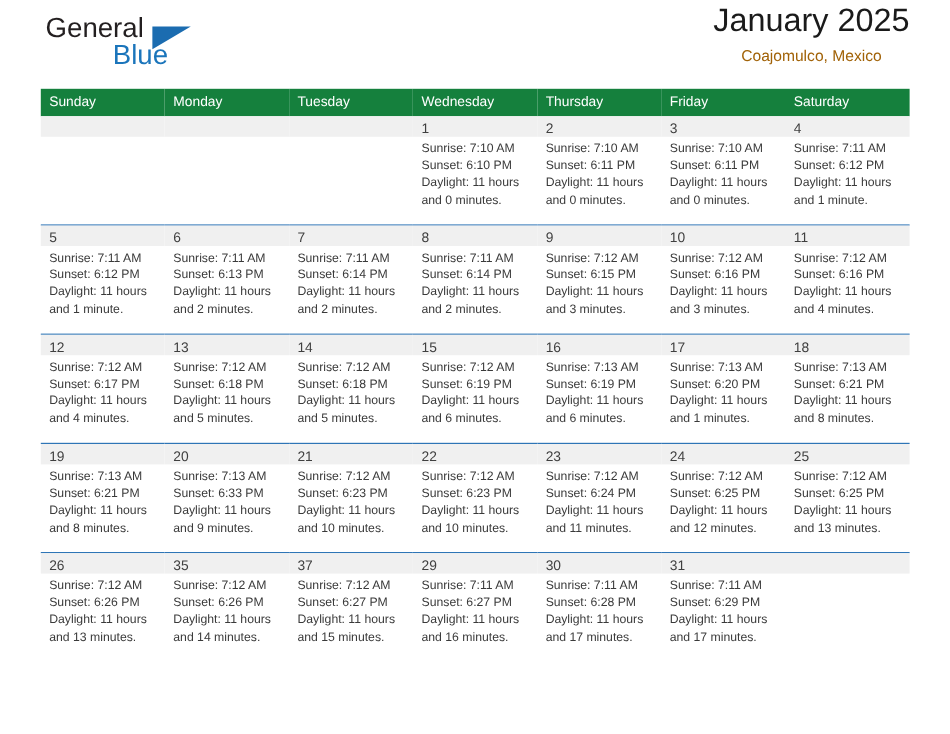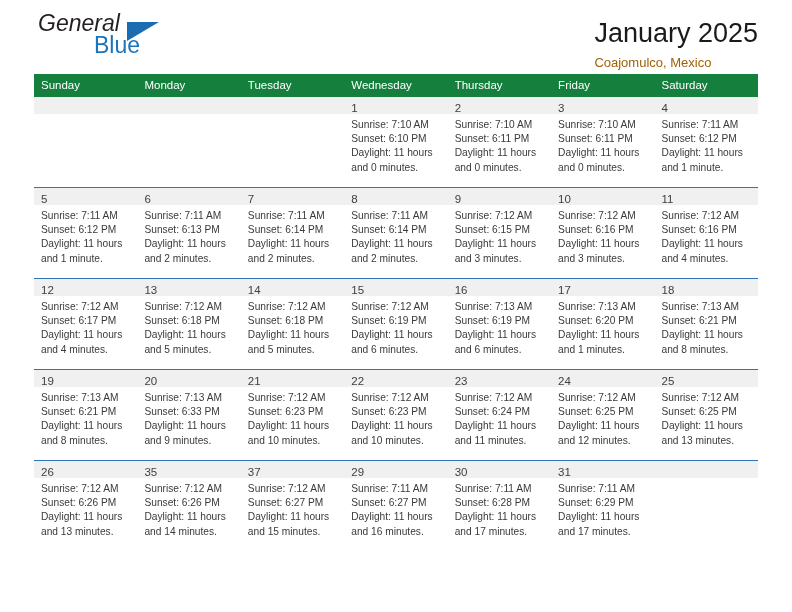--- a/index.html
+++ b/index.html
@@ -29,21 +29,20 @@
     height: 56px;
   }
   .brand-general {
     position: absolute;
     left: 0;
     top: 0;
     font-size: 23px;
     color: #231f20;
     letter-spacing: 0px;
     font-family: "Liberation Sans", sans-serif;
-    font-style: italic;
   }
   .brand-blue {
     position: absolute;
     left: 56px;
     top: 22px;
     font-size: 23px;
     color: #1b75bb;
     font-family: Liberation Sans, sans-serif;
   }
   .brand-triangle {
@@ -52,22 +51,22 @@
     top: 12px;
     width: 0;
     height: 0;
     border-left: 32px solid #1b6cb0;
     border-bottom: 19px solid transparent;
   }
 
   .title-block {
     position: absolute;
     right: 0;
-    top: 16px;
-    text-align: left;
+    top: 0;
+    text-align: center;
     margin-left: 34px;
   }
   .cal-title {
     font-size: 27px;
     color: #1a1a1a;
     font-weight: normal;
     line-height: 34px;
     white-space: nowrap;
   }
   .cal-subtitle {

